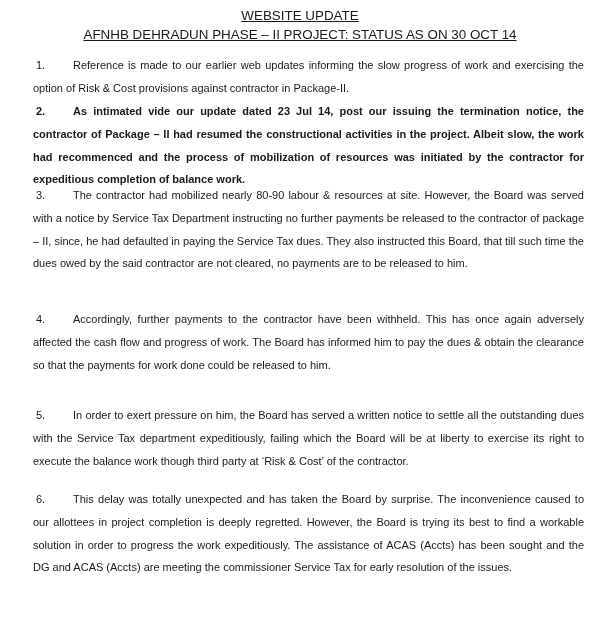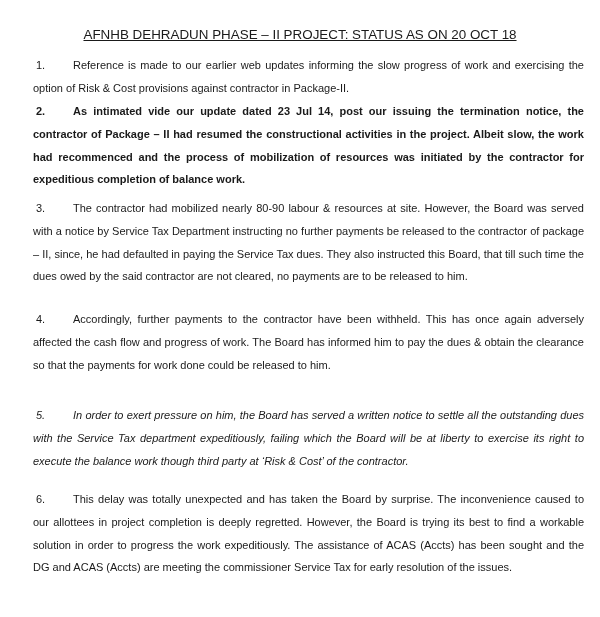--- a/index.html
+++ b/index.html
@@ -8,30 +8,31 @@
     .page { position: absolute; left: 0; top: 0; width: 600px; height: 617px; }
     .title { position: absolute; left: 0; width: 600px; text-align: center;
       font-size: 13.4px; text-decoration: underline; letter-spacing: 0px; }
     .t1 { top: 8px; }
     .t2 { top: 27px; }
     .para { position: absolute; left: 33px; width: 551px; font-size: 11px;
       line-height: 22.8px; text-align: justify; text-align-last: left; }
     .para .num { display: inline-block; width: 40px; padding-left: 3px; box-sizing: border-box; }
     .p1 { top: 54px; }
     .p2 { top: 100px; font-weight: bold; }
-    .p3 { top: 197px; }
+    .p3 { top: 184px; }
     .p4 { top: 308px; }
-    .p5 { top: 404px; font-style: italic; }
+    .p5 { top: 404px; }
     .p6 { top: 488px; }
   </style>
 </head>
 <body>
 
 <div class="page">
-  <div class="title t2">AFNHB DEHRADUN PHASE – II PROJECT: STATUS AS ON 20 OCT 18</div>
+  <div class="title t1">WEBSITE UPDATE</div>
+  <div class="title t2">AFNHB DEHRADUN PHASE – II PROJECT: STATUS AS ON 30 OCT 14</div>
 
   <div class="para p1"><span class="num">1.</span><span>Reference is made to our earlier web updates informing the slow progress of work and exercising the option of Risk &amp; Cost provisions against contractor in Package-II.</span></div>
 
   <div class="para p2"><span class="num">2.</span><span>As intimated vide our update dated 23 Jul 14, post our issuing the termination notice, the contractor of Package – II had resumed the constructional activities in the project.  Albeit slow, the work had recommenced and the process of mobilization of resources was initiated by the contractor for expeditious completion of balance work.</span></div>
 
   <div class="para p3"><span class="num">3.</span><span>The contractor had mobilized nearly 80-90 labour &amp; resources at site.  However, the Board was served with a notice by Service Tax Department instructing no further payments be released to the contractor of package – II, since, he had defaulted in paying the Service Tax dues. They also instructed this Board, that till such time the dues owed by the said contractor are not cleared, no payments are to be released to him.</span></div>
 
   <div class="para p4"><span class="num">4.</span><span>Accordingly, further payments to the contractor have been withheld.  This has once again adversely affected the cash flow and progress of work.  The Board has informed him to pay the dues &amp; obtain the clearance so that the payments for work done could be released to him.</span></div>
 
   <div class="para p5"><span class="num">5.</span><span>In order to exert pressure on him, the Board has served a written notice to settle all the outstanding dues with the Service Tax department expeditiously, failing which the Board will be at liberty to exercise its right to execute the balance work though third party at ‘Risk &amp; Cost’ of the contractor.</span></div>

